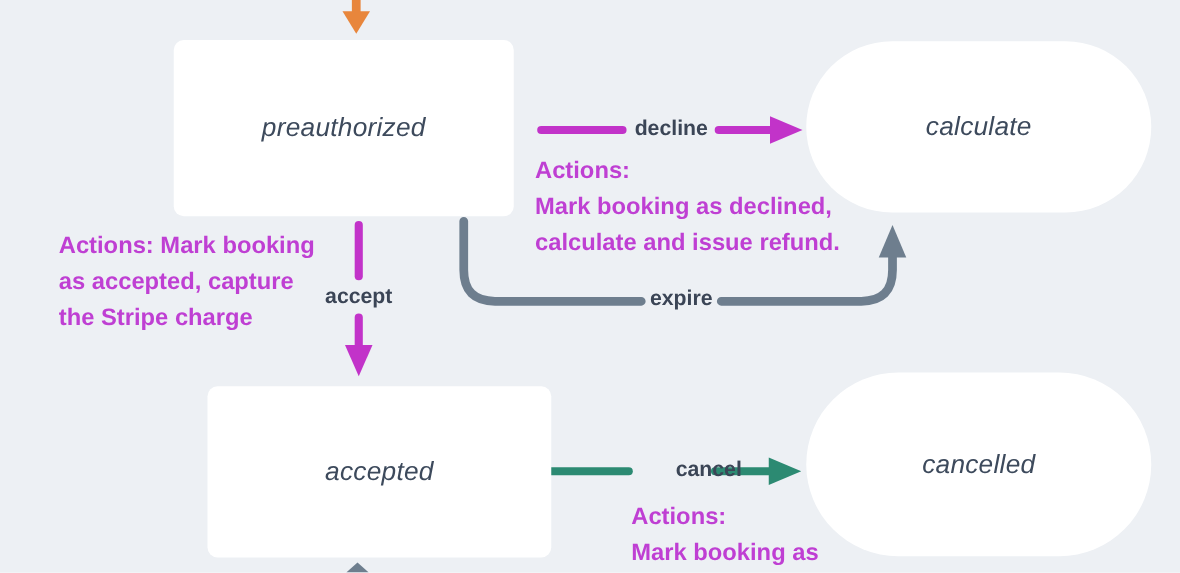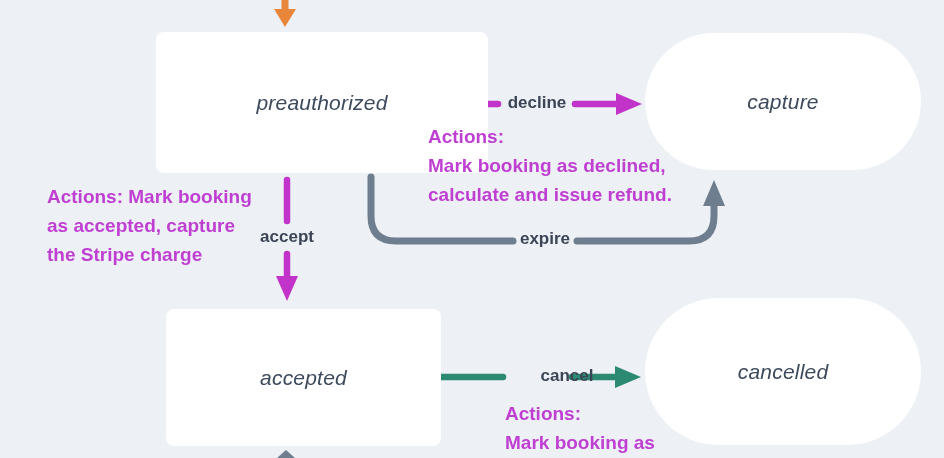--- a/index.html
+++ b/index.html
@@ -35,21 +35,21 @@
     white-space:nowrap;
   }
   .annotation {
     position:absolute;
     color:#bf3fd3;
     font-size:19px;
     line-height:29px;
     font-weight:700;
     white-space:pre-line;
   }
-  #node-preauthorized { left:156px; top:32px;  width:332px; height:141px; }
+  #node-preauthorized { left:139px; top:32px;  width:272px; height:141px; }
   #node-declined      { left:645px; top:33px;  width:276px; height:137px; }
   #node-accepted      { left:166px; top:309px; width:275px; height:137px; }
   #node-cancelled     { left:645px; top:298px; width:276px; height:147px; }
   #label-decline { left:537px; top:93px; }
   #label-accept  { left:287px; top:227px;text-align:right; }
   #label-expire  { left:545px; top:229px; }
   #label-cancel  { left:538px; top:366px;margin-left:29px; }
   #annotation-accept  { left:47px;  top:182px; }
   #annotation-decline { left:428px; top:122px; }
   #annotation-cancel  { left:505px; top:399px; }
@@ -91,21 +91,21 @@
     </g>
 
     <polygon points="286,450 277,458 295,458" fill="#6e7e8e"></polygon>
   </svg>
 
   <div class="node state-rect" id="node-preauthorized">
     <span>preauthorized</span>
   </div>
 
   <div class="node state-pill" id="node-declined">
-    <span>capture</span>
+    <span>calculate</span>
   </div>
 
   <div class="node state-rect" id="node-accepted">
     <span>accepted</span>
   </div>
 
   <div class="node state-pill" id="node-cancelled">
     <span>cancelled</span>
   </div>
 

